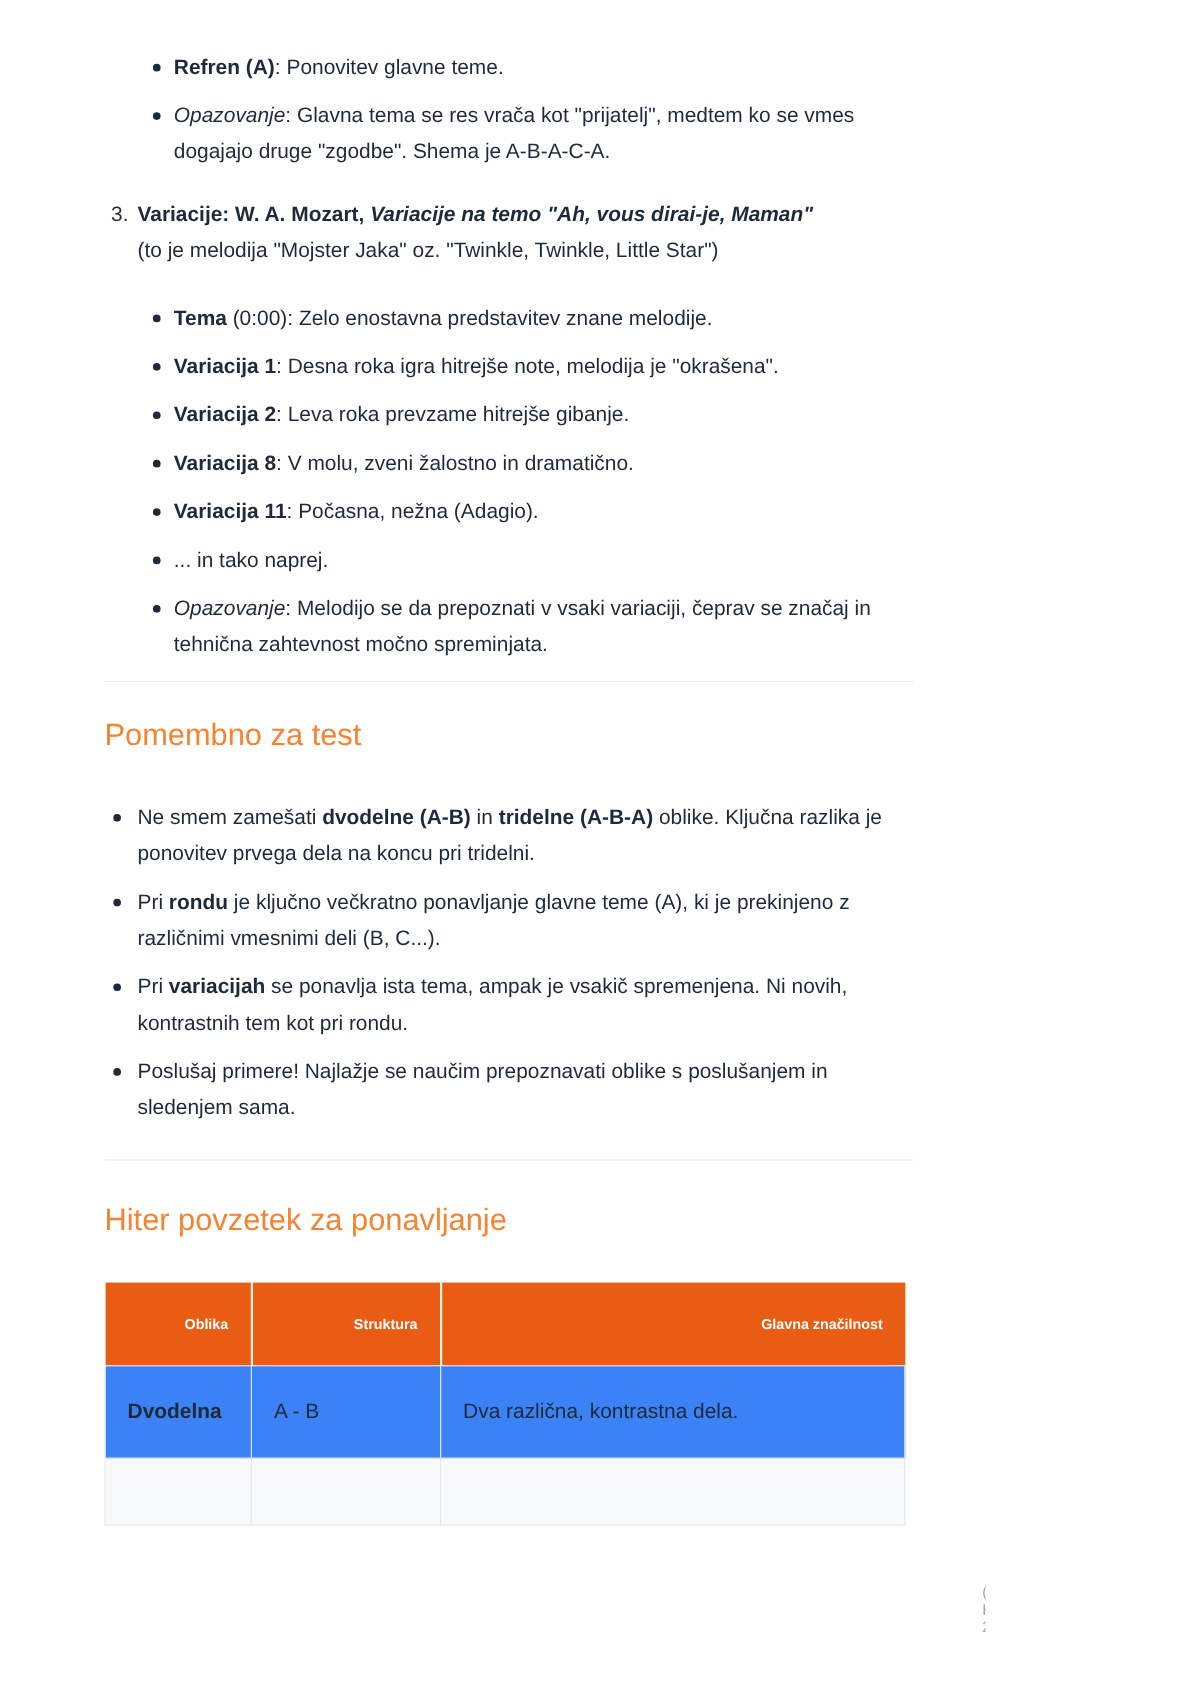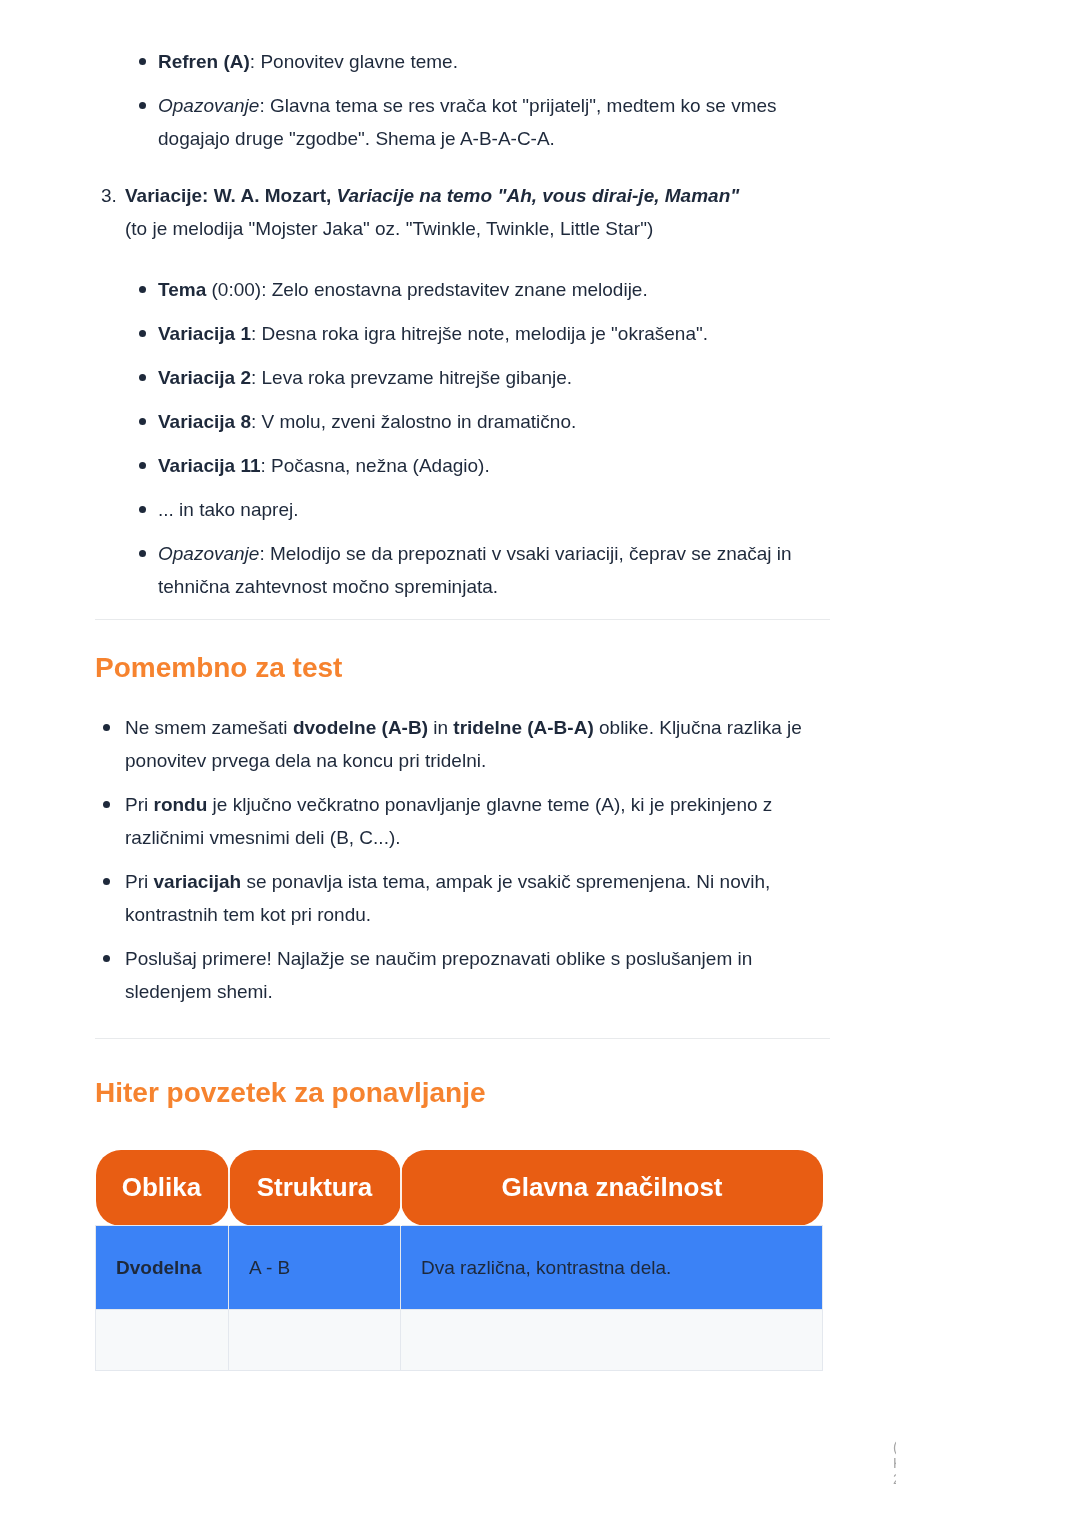--- a/index.html
+++ b/index.html
@@ -72,25 +72,25 @@
     border:none;
     border-top:1px solid var(--divider);
     margin:16px 0 0 0;
   }
   hr.hr2{margin-top:30px;}
   h2{
     margin:33px 0 0 0;
     font-size:28px;
     line-height:30px;
     color:var(--accent-heading);
-    font-weight:bold;
+    font-weight:normal;
   }
   h2.h2-2{margin-top:39px;}
   
-  .sec{margin-top:28px;}
+  .sec{margin-top:44px;}
   .sec > li{
     position:relative;
     padding-left:30px;
     padding-right:25px;
     margin-bottom:11px;
   }
   .sec > li::before{
     content:"";
     position:absolute;
     left:8px;top:13px;
@@ -120,25 +120,24 @@
     border-collapse:collapse;
     table-layout:fixed;
   }
   col.c1{width:133px;}
   col.c2{width:172px;}
   col.c3{width:422px;}
   thead th{
     background:var(--table-header);
     color:#fff;
     font-weight:bold;
-    text-align:center;
-    font-size:26px;
+    text-align:right;
+    font-size:13px;
     padding:21px 20px;
     border-right:2px solid rgba(255,255,255,.9);
-    border-radius:25px;
   }
   thead th:last-child{border-right:none;}
   tbody td{
     border:1px solid var(--table-border);
     padding:25px 20px;
     font-size:19px;
     vertical-align:top;
     background:#3b82f6;
   }
   tbody tr.partial td{
@@ -193,21 +192,21 @@
     </ul>
 
     <hr>
 
     <h2>Pomembno za test</h2>
 
     <ul class="sec">
       <li><span>Ne smem zamešati </span><span class="b">dvodelne (A-B)</span><span> in </span><span class="b">tridelne (A-B-A)</span><span> oblike. Ključna razlika je ponovitev prvega dela na koncu pri tridelni.</span></li>
       <li><span>Pri </span><span class="b">rondu</span><span> je ključno večkratno ponavljanje glavne teme (A), ki je prekinjeno z različnimi vmesnimi deli (B, C...).</span></li>
       <li><span>Pri </span><span class="b">variacijah</span><span> se ponavlja ista tema, ampak je vsakič spremenjena. Ni novih, kontrastnih tem kot pri rondu.</span></li>
-      <li><span>Poslušaj primere! Najlažje se naučim prepoznavati oblike s poslušanjem in sledenjem shemi.</span></li>
+      <li><span>Poslušaj primere! Najlažje se naučim prepoznavati oblike s poslušanjem in sledenjem sama.</span></li>
     </ul>
 
 
     <hr class="hr2">
 
     <h2 class="h2-2">Hiter povzetek za ponavljanje</h2>
 
     <table>
       <colgroup>
           <col class="c1">

